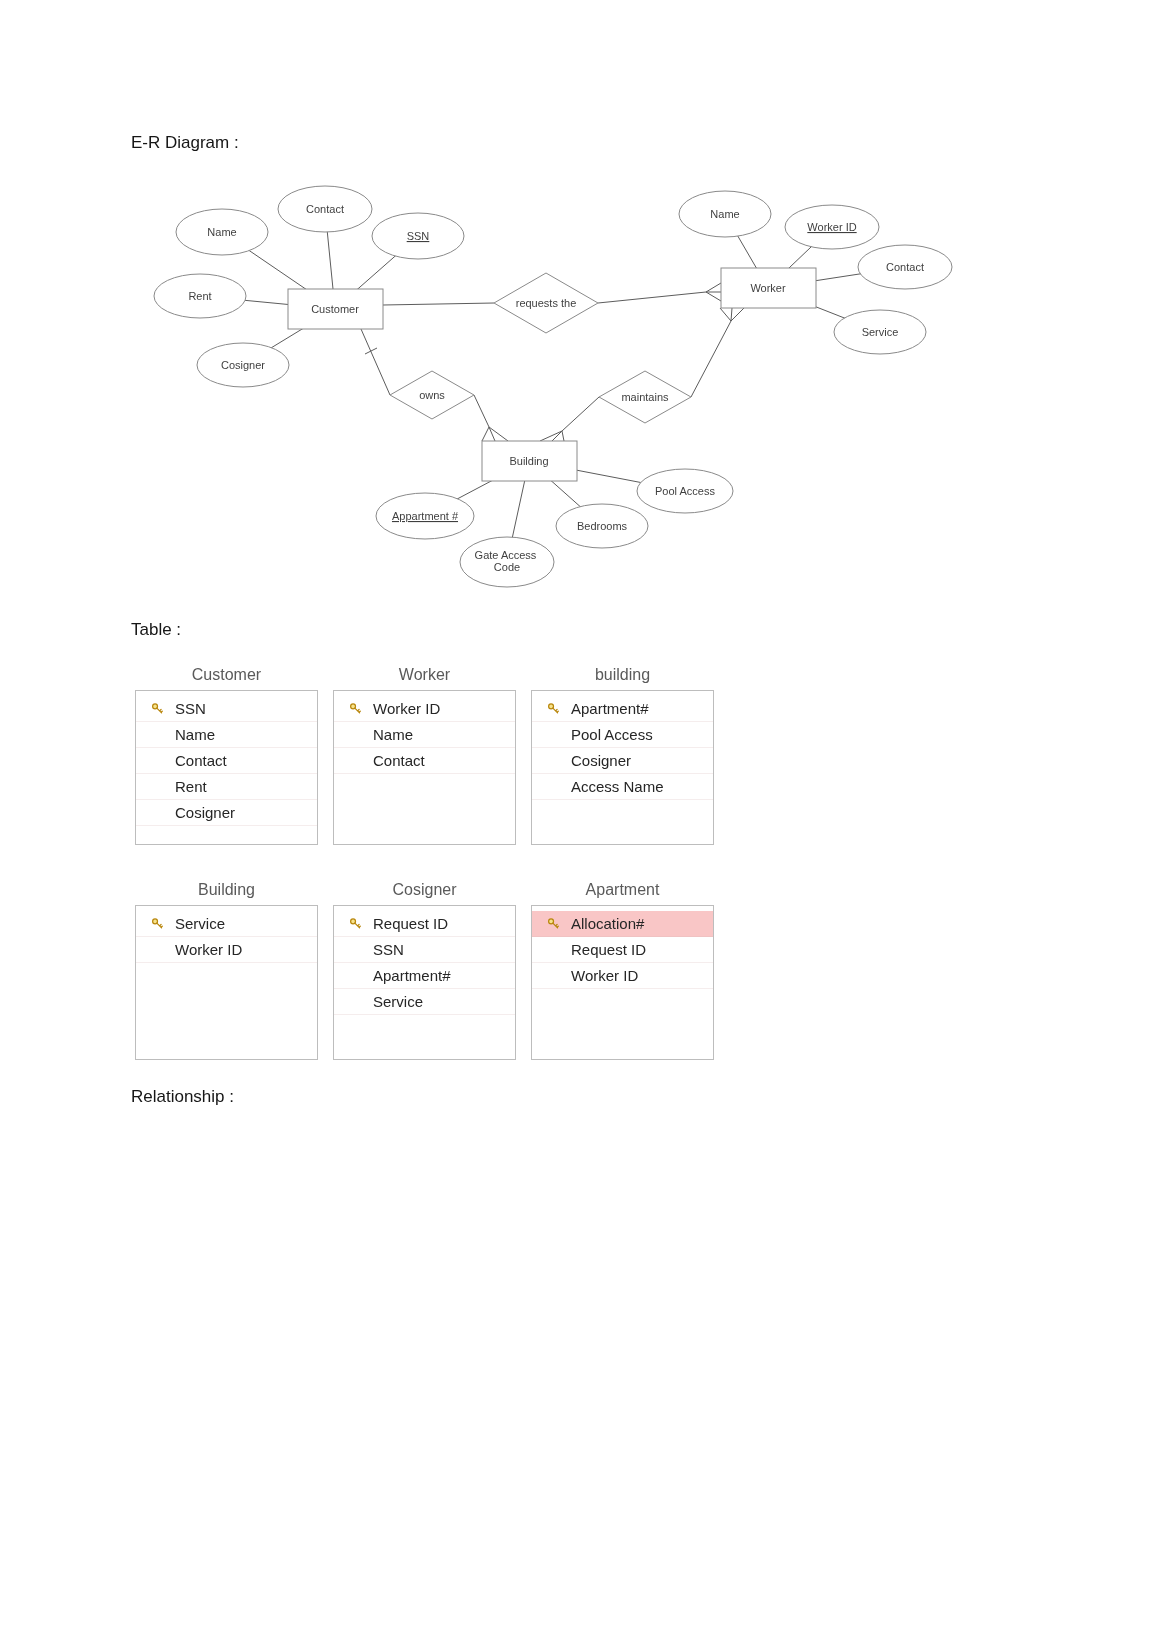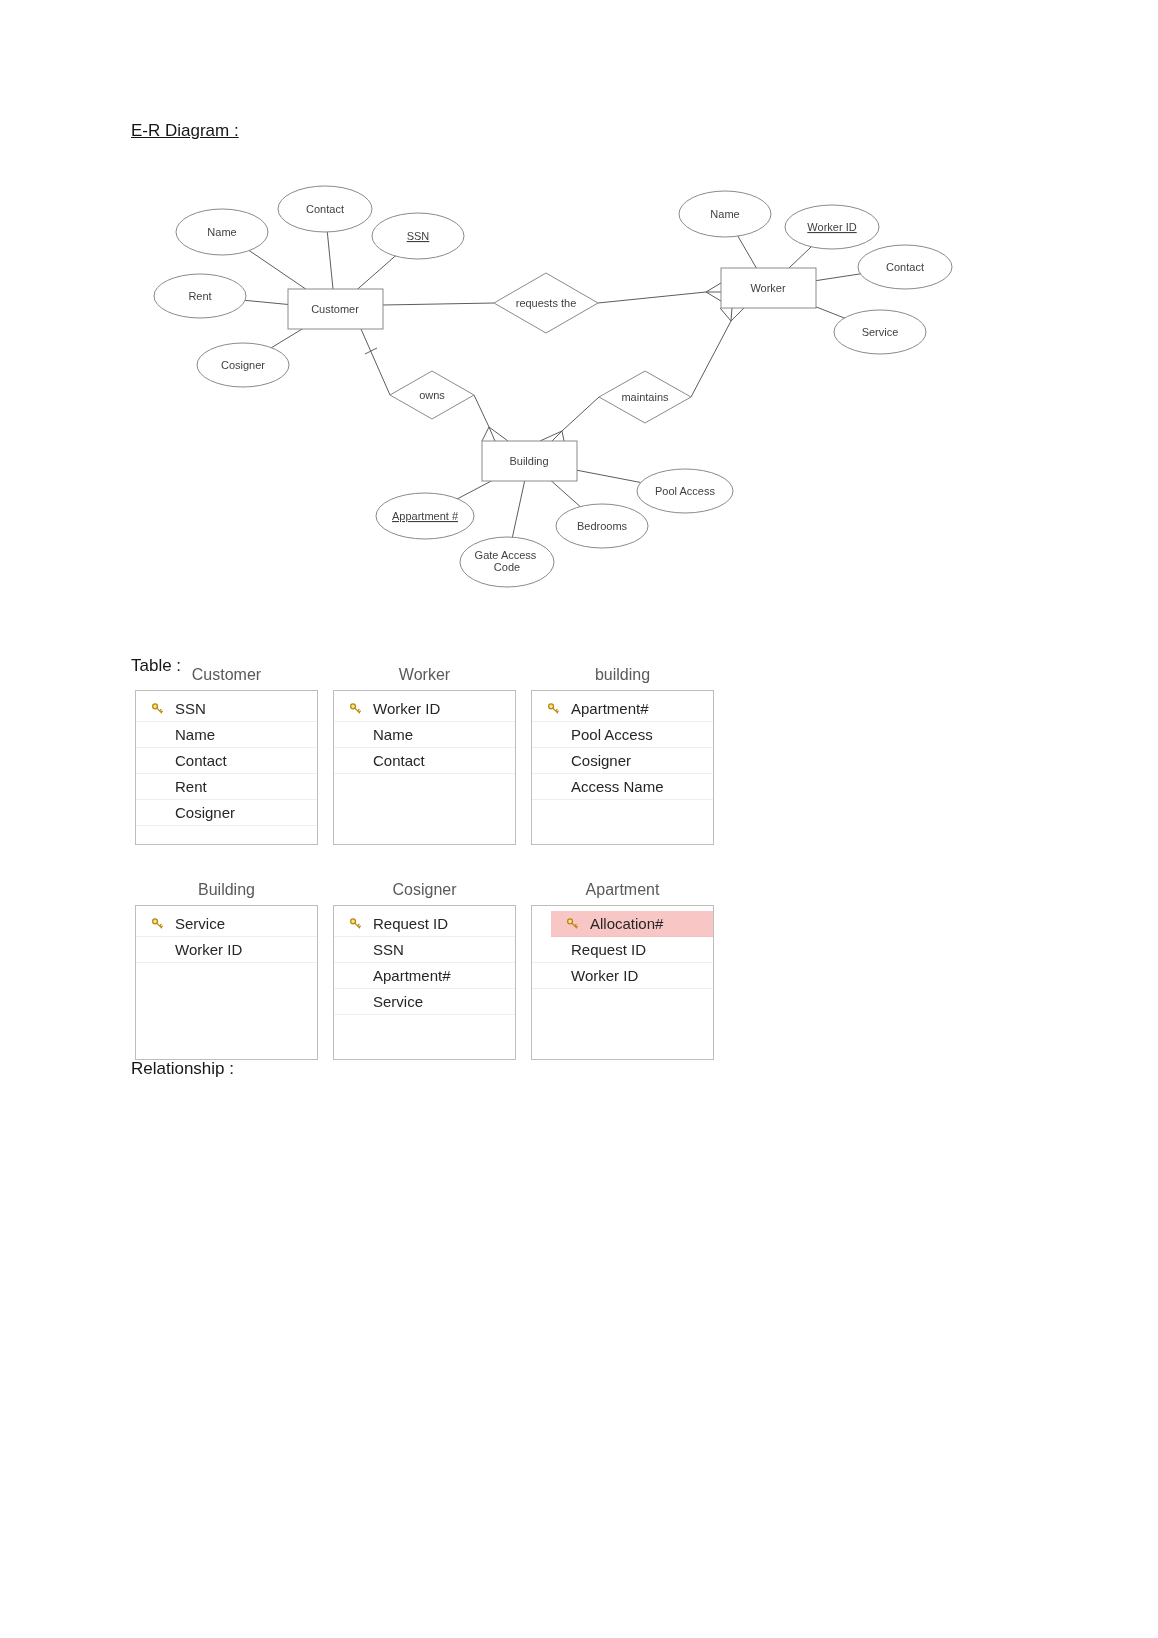--- a/index.html
+++ b/index.html
@@ -1,33 +1,33 @@
 <!DOCTYPE html>
 <html><head>
 <meta charset="utf-8">
 <style>
   html,body{margin:0;padding:0;background:#e9e9e9;}
   .page{
     position:relative;width:1158px;height:1638px;background:#ffffff;
     font-family:"Liberation Sans",sans-serif;overflow:hidden;margin:0 auto;
   }
   .heading{position:absolute;left:131px;font-size:17px;color:#161616;}
-  #h-er{top:121px;text-decoration:underline;}
-  #h-table{top:620px;margin-top:36px;}
-  #h-rel{top:1059px;}
+  #h-er{top:133px;}
+  #h-table{top:620px;}
+  #h-rel{top:1087px;}
   .diagram{position:absolute;left:140px;top:180px;}
   .diagram text{font-family:"Liberation Sans",sans-serif;}
   .tables{
     position:absolute;left:135px;top:664px;
     display:grid;grid-template-columns:repeat(3,183px);column-gap:15px;row-gap:34px;
   }
   .tcard-title{height:22px;line-height:22px;text-align:center;font-size:16px;color:#5a5a5a;margin-bottom:4px;}
   .tcard-box{height:155px;border:1px solid #bdbdbd;background:#fff;padding-top:5px;box-sizing:border-box;overflow:hidden;}
   .trow{display:flex;align-items:center;height:25px;padding:0 4px 0 13px;border-bottom:1px solid rgba(214,183,183,0.25);}
-  .trow.hl{background:#f9c6c6;margin-left:19px;}
+  .trow.hl{background:#f9c6c6;}
   .keyslot{width:17px;height:14px;display:inline-flex;align-items:center;justify-content:center;margin-right:9px;flex:0 0 17px;}
   .fname{font-size:15px;color:#262626;white-space:nowrap;}
 </style>
 </head>
 <body>
 
 <div class="page">
 
   <div class="heading" id="h-er">E-R Diagram :</div>
 

